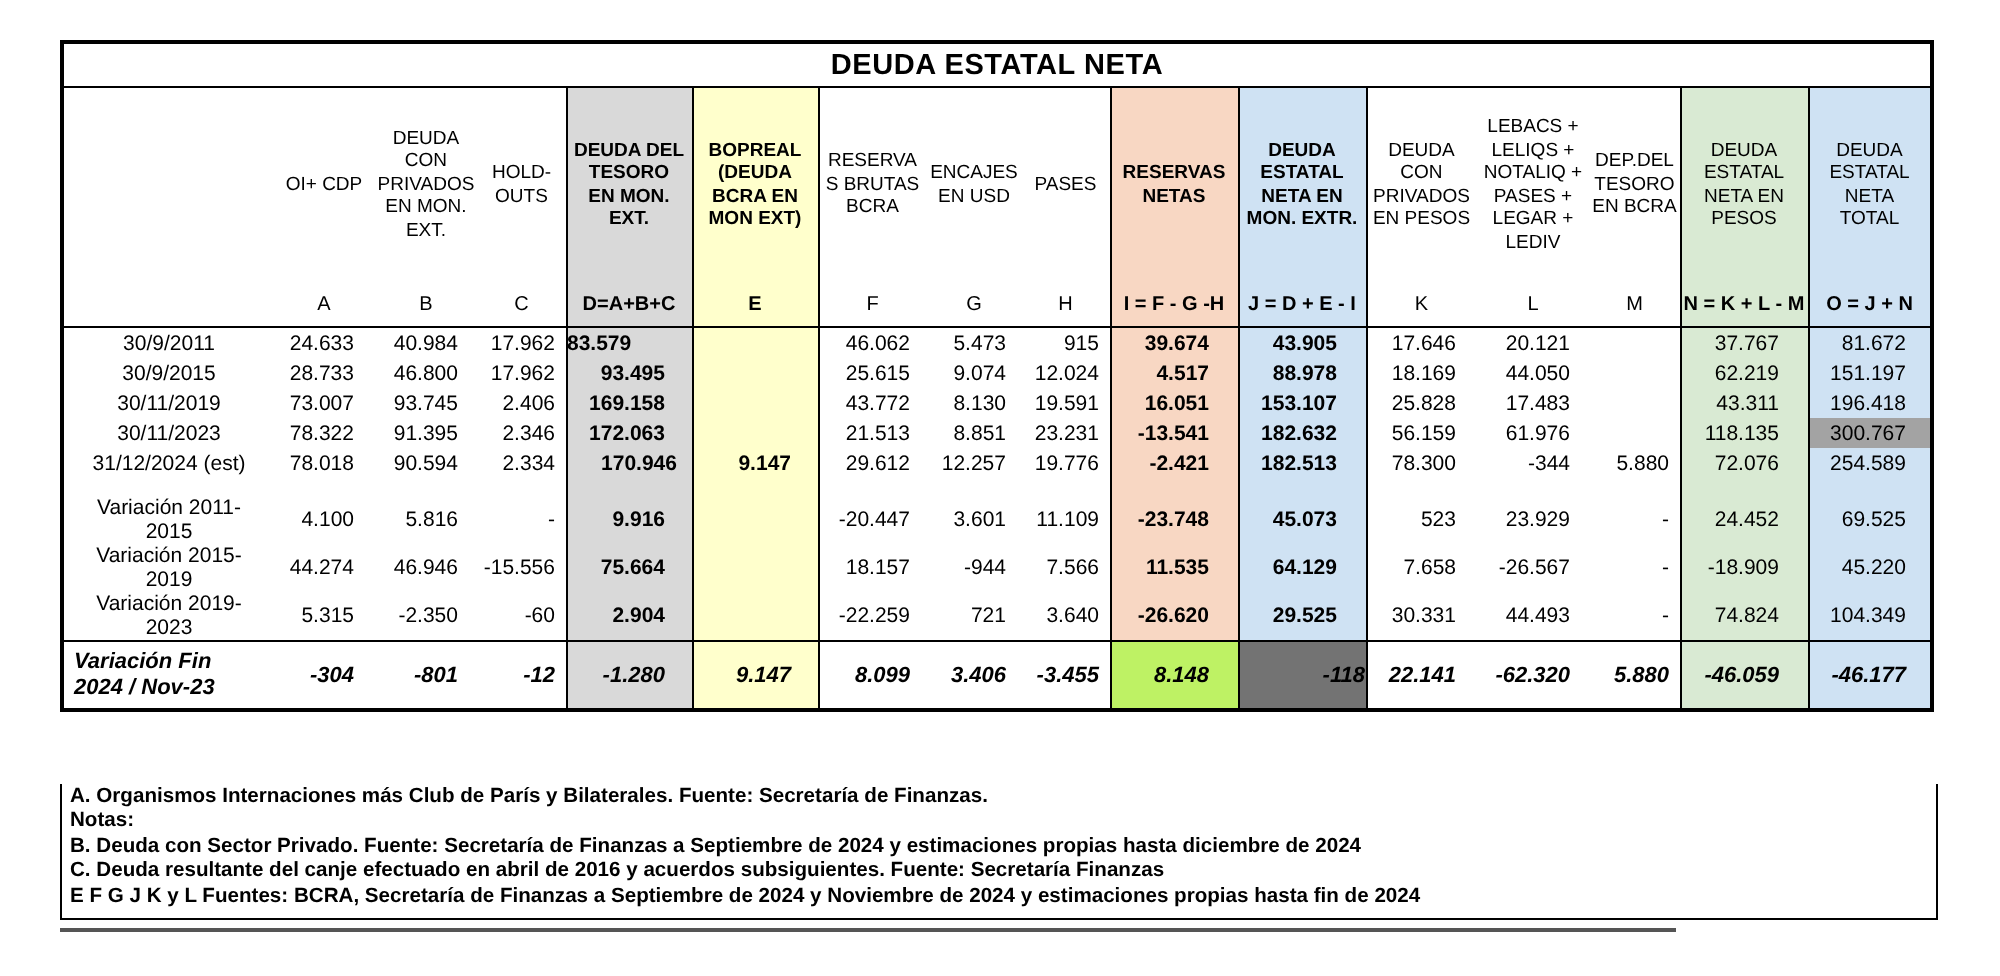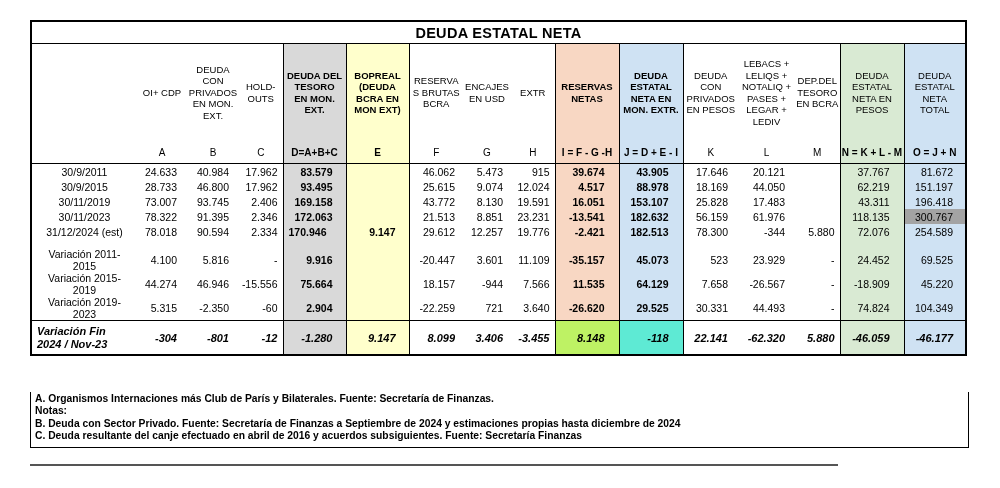--- a/index.html
+++ b/index.html
@@ -109,21 +109,21 @@
             </th>
             <th class="hdr">
               <div class="hdr-inner">
                 <div class="hdr-label">ENCAJES
 EN USD</div>
                 <div class="hdr-letter">G</div>
               </div>
             </th>
             <th class="hdr">
               <div class="hdr-inner">
-                <div class="hdr-label">EXTR</div>
+                <div class="hdr-label">PASES</div>
                 <div class="hdr-letter">H</div>
               </div>
             </th>
             <th class="hdr bl" style="background: rgb(248, 215, 195); margin-top: 46px;">
               <div class="hdr-inner">
                 <div class="hdr-label b">RESERVAS
 NETAS</div>
                 <div class="hdr-letter b">I = F - G -H</div>
               </div>
             </th>
@@ -183,21 +183,21 @@
               </div>
             </th>
           </tr>
       </thead>
       <tbody id="tbody">
           <tr class="r-data">
             <td class="rowlabel">30/9/2011</td>
             <td class="" style="padding-right: 10px;">24.633</td>
             <td class="" style="padding-right: 10px;">40.984</td>
             <td class="" style="padding-right: 5px;">17.962</td>
-            <td class="bl boldnum" style="padding-right: 13px; background: rgb(217, 217, 217); margin-top: 44px;">83.579</td>
+            <td class="bl boldnum" style="padding-right: 30px; background: rgb(217, 217, 217); margin-top: 44px;">83.579</td>
             <td class="bl boldnum" style="padding-right: 13px; background: rgb(255, 255, 204);"></td>
             <td class="bl" style="padding-right: 8px;">46.062</td>
             <td class="" style="padding-right: 8px;">5.473</td>
             <td class="" style="padding-right: 5px;">915</td>
             <td class="bl boldnum" style="padding-right: 14px; background: rgb(248, 215, 195);">39.674</td>
             <td class="bl boldnum" style="padding-right: 14px; background: rgb(207, 226, 243);">43.905</td>
             <td class="bl" style="padding-right: 10px;">17.646</td>
             <td class="" style="padding-right: 10px;">20.121</td>
             <td class="" style="padding-right: 5px;"></td>
             <td class="bl" style="padding-right: 14px; background: rgb(217, 234, 211);">37.767</td>
@@ -255,21 +255,21 @@
             <td class="" style="padding-right: 10px;">61.976</td>
             <td class="" style="padding-right: 5px;"></td>
             <td class="bl" style="padding-right: 14px; background: rgb(217, 234, 211);">118.135</td>
             <td class="bl" style="padding-right: 12px; background: #a3a3a3;">300.767</td>
           </tr>
           <tr class="r-data">
             <td class="rowlabel">31/12/2024 (est)</td>
             <td class="" style="padding-right: 10px;">78.018</td>
             <td class="" style="padding-right: 10px;">90.594</td>
             <td class="" style="padding-right: 5px;">2.334</td>
-            <td class="bl boldnum" style="padding-right: 19px; background: rgb(217, 217, 217);">170.946</td>
+            <td class="bl boldnum" style="padding-right: 7px; background: rgb(217, 217, 217);">170.946</td>
             <td class="bl boldnum" style="padding-right: 13px; background: rgb(255, 255, 204);">9.147</td>
             <td class="bl" style="padding-right: 8px;">29.612</td>
             <td class="" style="padding-right: 8px;">12.257</td>
             <td class="" style="padding-right: 5px;">19.776</td>
             <td class="bl boldnum" style="padding-right: 14px; background: rgb(248, 215, 195);">-2.421</td>
             <td class="bl boldnum" style="padding-right: 14px; background: rgb(207, 226, 243);">182.513</td>
             <td class="bl" style="padding-right: 10px;">78.300</td>
             <td class="" style="padding-right: 10px;">-344</td>
             <td class="" style="padding-right: 5px;">5.880</td>
             <td class="bl" style="padding-right: 14px; background: rgb(217, 234, 211);">72.076</td>
@@ -297,21 +297,21 @@
             <td class="rowlabel">Variación 2011-
 2015</td>
             <td class="" style="padding-right: 10px;">4.100</td>
             <td class="" style="padding-right: 10px;">5.816</td>
             <td class="" style="padding-right: 5px;">-</td>
             <td class="bl boldnum" style="padding-right: 13px; background: rgb(217, 217, 217);">9.916</td>
             <td class="bl boldnum" style="padding-right: 13px; background: rgb(255, 255, 204);"></td>
             <td class="bl" style="padding-right: 8px;">-20.447</td>
             <td class="" style="padding-right: 8px;">3.601</td>
             <td class="" style="padding-right: 5px;">11.109</td>
-            <td class="bl boldnum" style="padding-right: 14px; background: rgb(248, 215, 195);">-35.157</td>
+            <td class="bl boldnum" style="padding-right: 14px; background: rgb(248, 215, 195);">-23.748</td>
             <td class="bl boldnum" style="padding-right: 14px; background: rgb(207, 226, 243);">45.073</td>
             <td class="bl" style="padding-right: 10px;">523</td>
             <td class="" style="padding-right: 10px;">23.929</td>
             <td class="" style="padding-right: 5px;">-</td>
             <td class="bl" style="padding-right: 14px; background: rgb(217, 234, 211);">24.452</td>
             <td class="bl" style="padding-right: 12px; background: rgb(207, 226, 243);">69.525</td>
           </tr>
           <tr class="r-variacion">
             <td class="rowlabel">Variación 2015-
 2019</td>
@@ -355,30 +355,31 @@
 2024 / Nov-23</td>
             <td class="" style="padding-right: 10px;">-304</td>
             <td class="" style="padding-right: 10px;">-801</td>
             <td class="" style="padding-right: 5px;">-12</td>
             <td class="bl boldnum" style="padding-right: 13px; background: rgb(217, 217, 217);">-1.280</td>
             <td class="bl boldnum" style="padding-right: 13px; background: rgb(255, 255, 204);">9.147</td>
             <td class="bl" style="padding-right: 8px;">8.099</td>
             <td class="" style="padding-right: 8px;">3.406</td>
             <td class="" style="padding-right: 5px;">-3.455</td>
             <td class="bl boldnum" style="padding-right: 14px; background: #bef264;">8.148</td>
-            <td class="bl boldnum" style="padding-right: 14px; background: #5eead4; margin-left: 24px;">-118</td>
+            <td class="bl boldnum" style="padding-right: 0; background: #737373; margin-left: 24px;">-118</td>
             <td class="bl" style="padding-right: 10px;">22.141</td>
             <td class="" style="padding-right: 10px;">-62.320</td>
             <td class="" style="padding-right: 5px;">5.880</td>
             <td class="bl" style="padding-right: 14px; background: rgb(217, 234, 211);">-46.059</td>
             <td class="bl" style="padding-right: 12px; background: rgb(207, 226, 243);">-46.177</td>
           </tr>
         </tbody>
     </table>
   </div>
   <div id="notes">
       <div>A. Organismos Internaciones más Club de París y Bilaterales. Fuente: Secretaría de Finanzas.</div>
       <div>Notas:</div>
       <div>B. Deuda con Sector Privado. Fuente: Secretaría de Finanzas a Septiembre de 2024 y estimaciones propias hasta diciembre de 2024</div>
       <div>C. Deuda resultante del canje efectuado en abril de 2016 y acuerdos subsiguientes. Fuente:  Secretaría Finanzas</div>
+      <div>E F G J K y L  Fuentes:  BCRA, Secretaría de Finanzas a Septiembre de 2024 y Noviembre de 2024 y estimaciones propias hasta fin de 2024</div>
     </div>
   <div id="notes-underline"></div>
 </div>
 
 </body></html>

